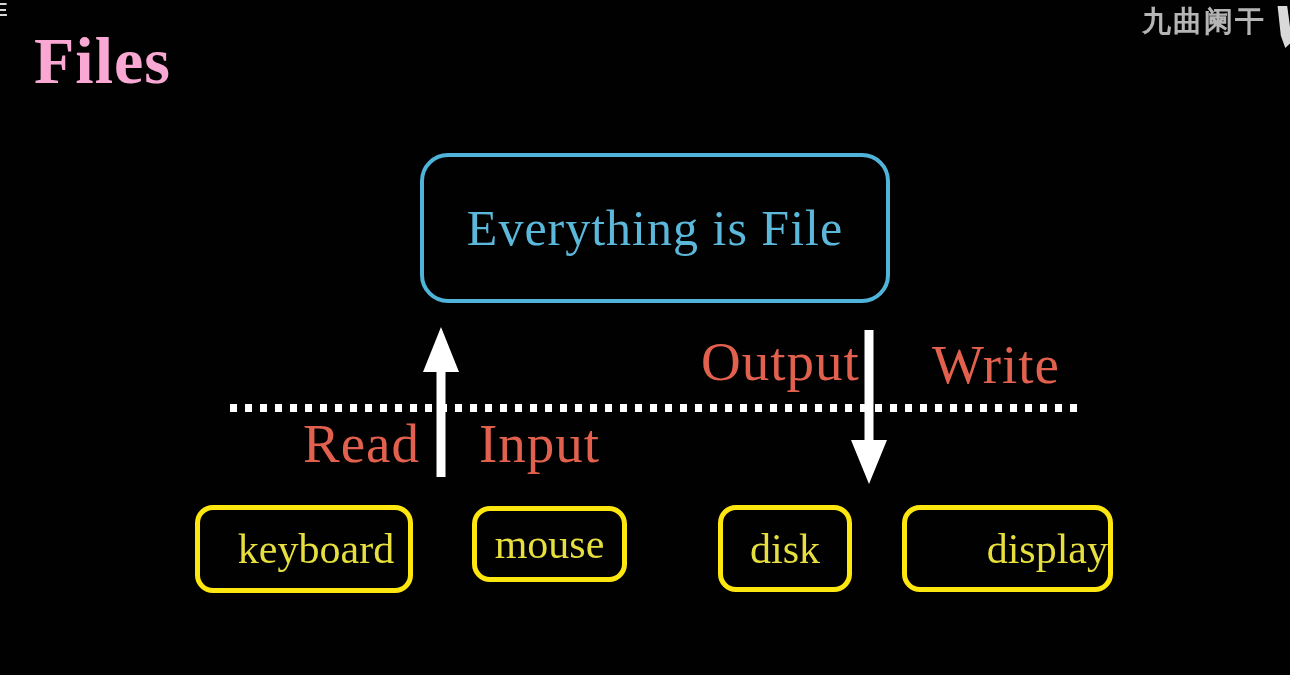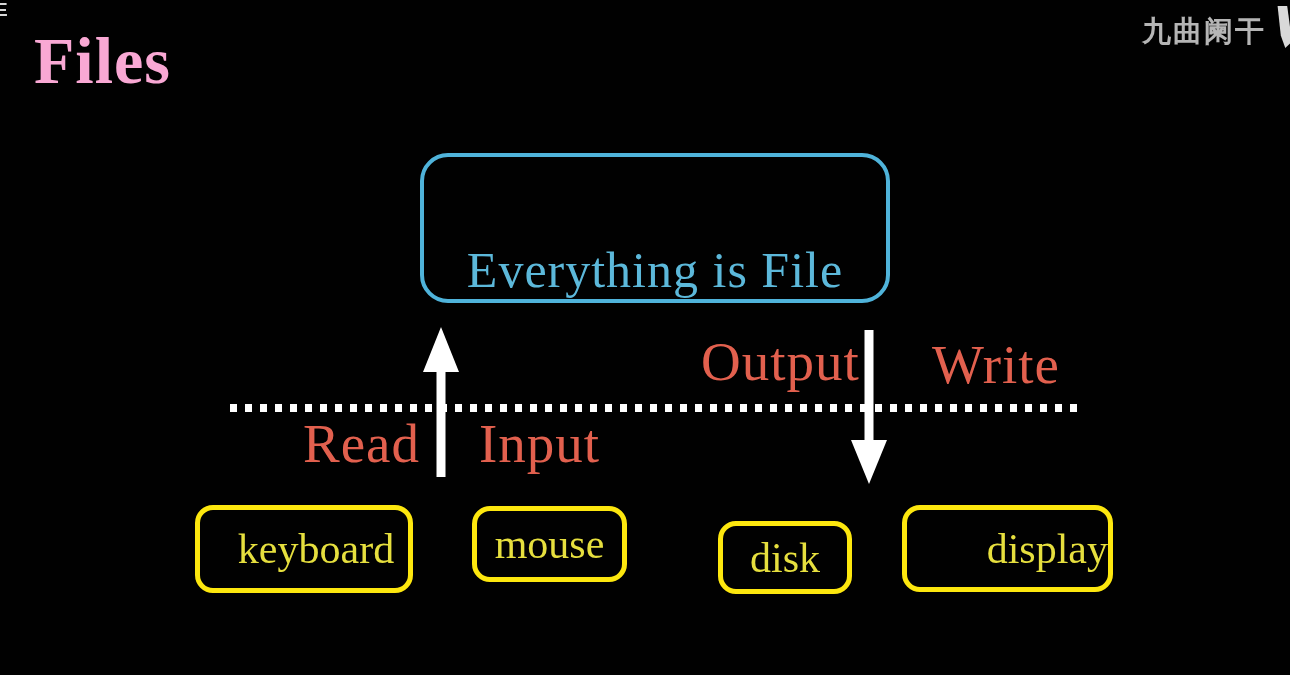--- a/index.html
+++ b/index.html
@@ -14,35 +14,35 @@
     font-weight:bold;font-size:19px;line-height:1;
   }
   
   .title{
     position:absolute;left:26px;top:20px;margin:8px;
     color:#f9a8d4;font-size:66px;font-weight:bold;line-height:1;
     letter-spacing:1px;
   }
   
   .watermark{
-    position:absolute;right:20px;top:6px;display:flex;align-items:flex-end;gap:10px;
+    position:absolute;right:20px;top:6px;display:flex;align-items:flex-start;gap:10px;
   }
   .watermark-text{
     color:#b5b5b5;font-size:29px;font-weight:bold;line-height:1.1;
     font-family:"DejaVu Sans","Liberation Sans",sans-serif;letter-spacing:2px;
   }
   .watermark-logo{
     width:16px;height:42px;background:#d9d9d9;margin-right:-22px;
     clip-path:polygon(10% 0,70% 0,100% 85%,58% 100%,30% 70%);
   }
   
   .main-box{
     position:absolute;left:420px;top:153px;width:470px;height:150px;
     border:4px solid #4fb3da;border-radius:28px;box-sizing:border-box;
-    display:flex;align-items:flex-end;justify-content:center;
+    display:flex;align-items:center;justify-content:center;
   }
   .main-box span{color:#5cb8da;font-size:50px;letter-spacing:1px;}
   
   .dotted{
     position:absolute;left:230px;top:404px;width:855px;height:8px;
     background:repeating-linear-gradient(90deg,#ffffff 0 7px,transparent 7px 15px);
   }
   
   .arrow{position:absolute;}
   .arrow.up{left:421px;top:327px;}
@@ -56,21 +56,21 @@
   .lbl.output{left:701px;top:334px;}
   .lbl.write{left:932px;top:337px;}
   
   .device{
     position:absolute;border:5px solid #fde70e;border-radius:18px;box-sizing:border-box;
     display:flex;align-items:center;justify-content:center;
   }
   .device span{color:#e6df3e;font-size:42px;line-height:1;}
   .device.kb{left:195px;top:505px;width:218px;height:88px;padding-left:24px;}
   .device.mouse{left:472px;top:506px;width:155px;height:76px;}
-  .device.disk{left:718px;top:521px;width:134px;height:73px;justify-content:center;}
+  .device.disk{left:718px;top:505px;width:134px;height:87px;justify-content:center;}
   .device.display{left:902px;top:505px;width:211px;height:87px;justify-content:flex-end;}
 </style>
 </head>
 <body>
 
 <div class="stage">
 
   <span class="corner-fragment">E</span>
 
   <h1 class="title">Files</h1>

